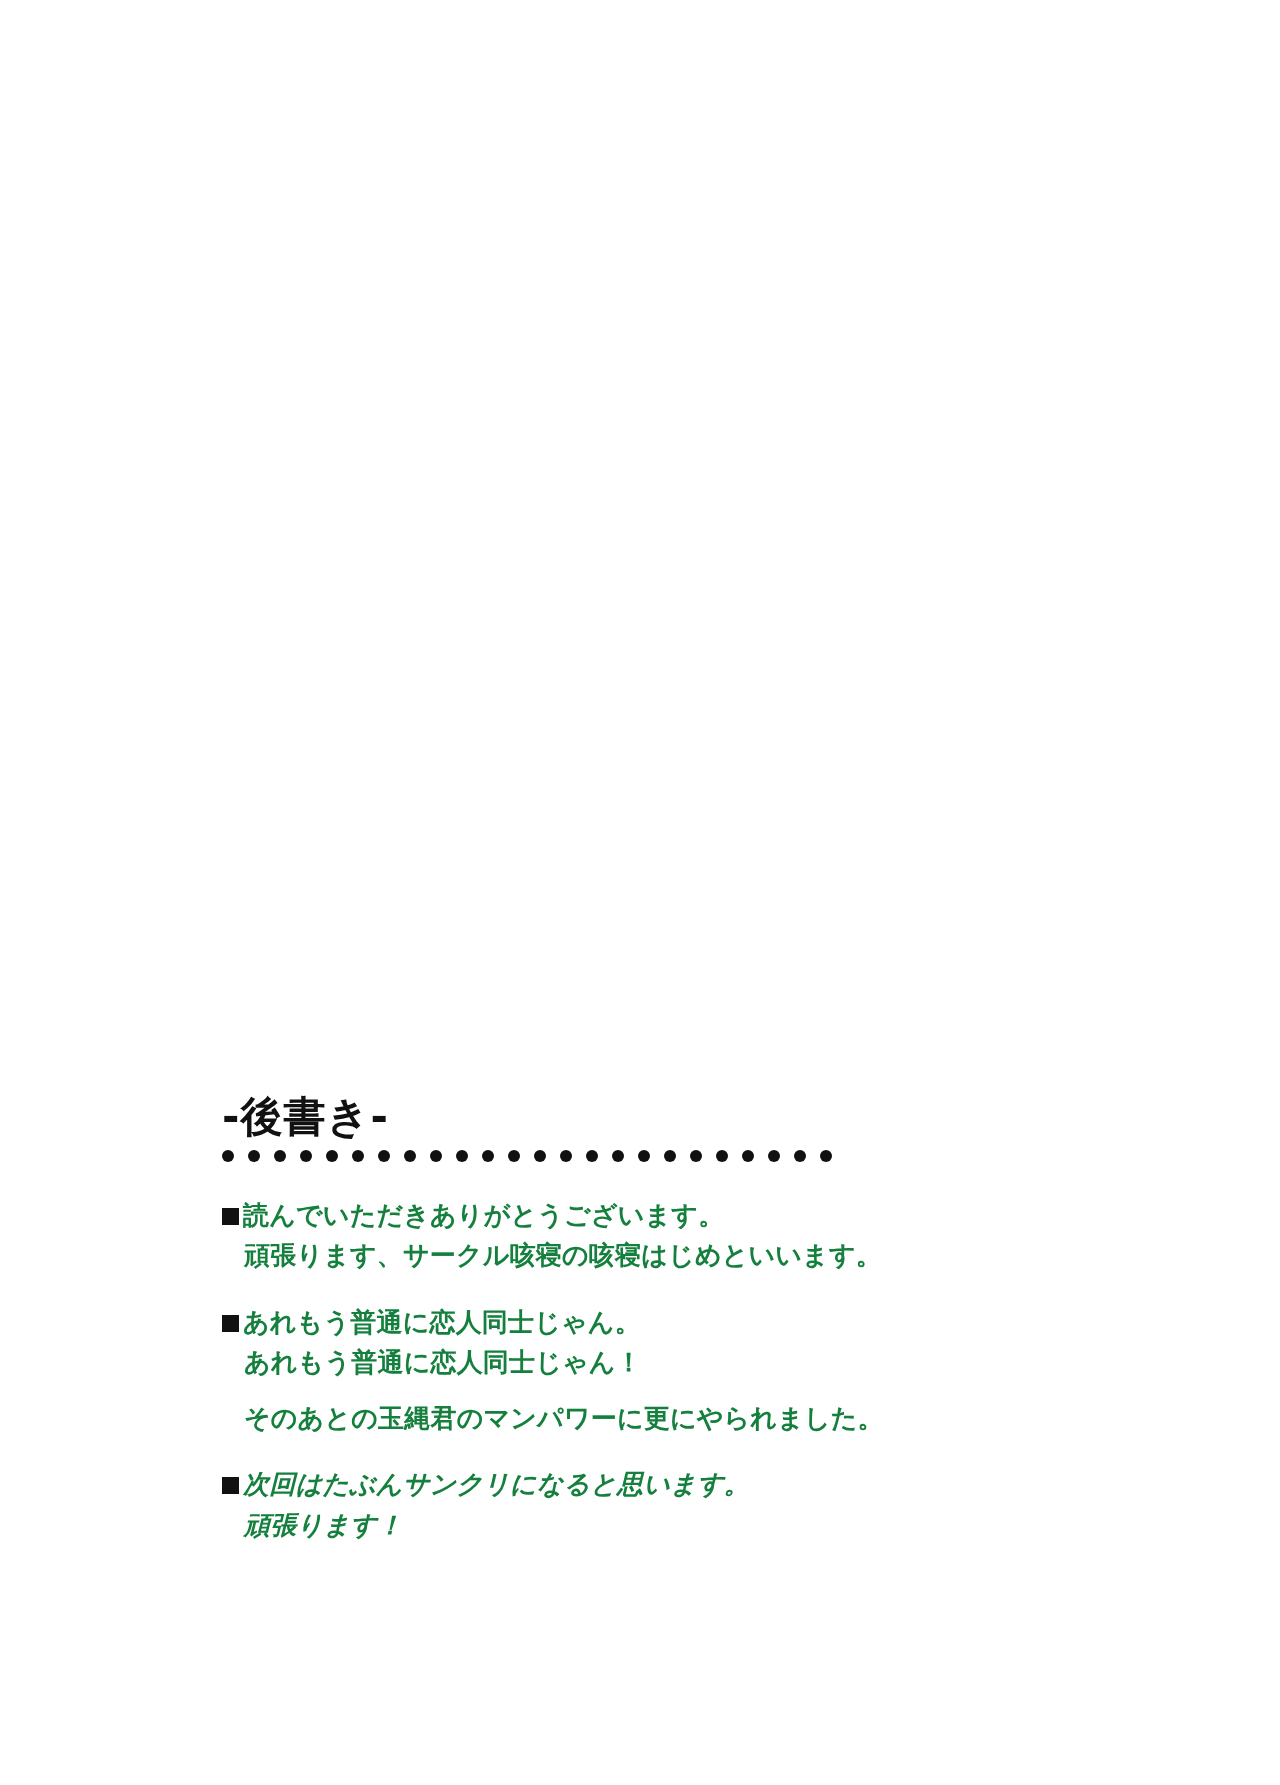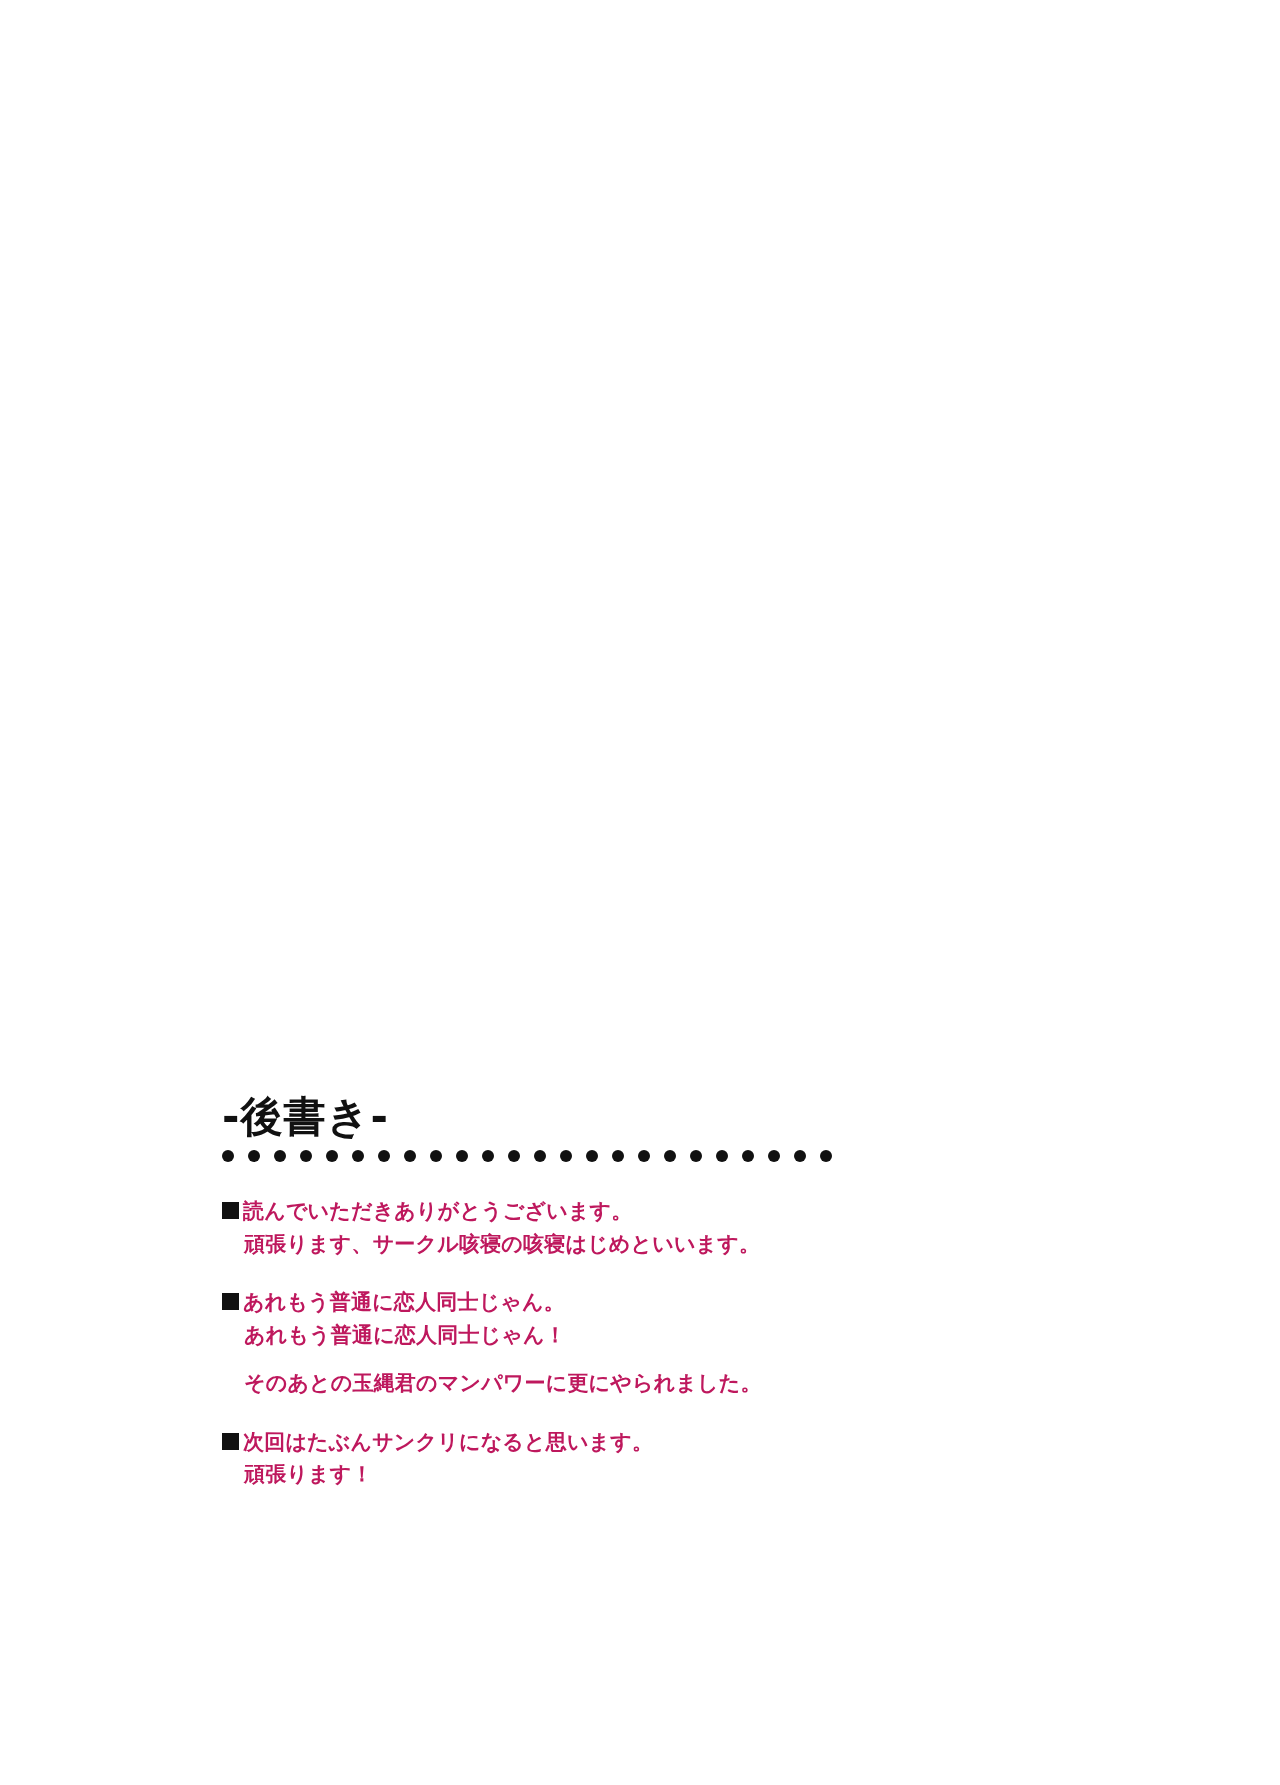--- a/index.html
+++ b/index.html
@@ -48,31 +48,31 @@
     height: 14px;
     display: block;
   }
 
   
   .body-copy {
     position: absolute;
     left: 222px;
     top: 1195px;
     width: 900px;
-    font-size: 21px;
+    font-size: 26px;
     line-height: 1.55;
     font-weight: 700;
-    color: #be185d;
+    color: #15803d;
     letter-spacing: 0.2px;
   }
 
   .para {
     margin: 0 0 26px 0;
   }
-  .para:last-child { margin-bottom: 0; }
+  .para:last-child { margin-bottom: 0; font-style: italic; }
 
   .line {
     white-space: pre;
     display: block;
   }
 
   
   .lead {
     display: block;
     white-space: pre;

